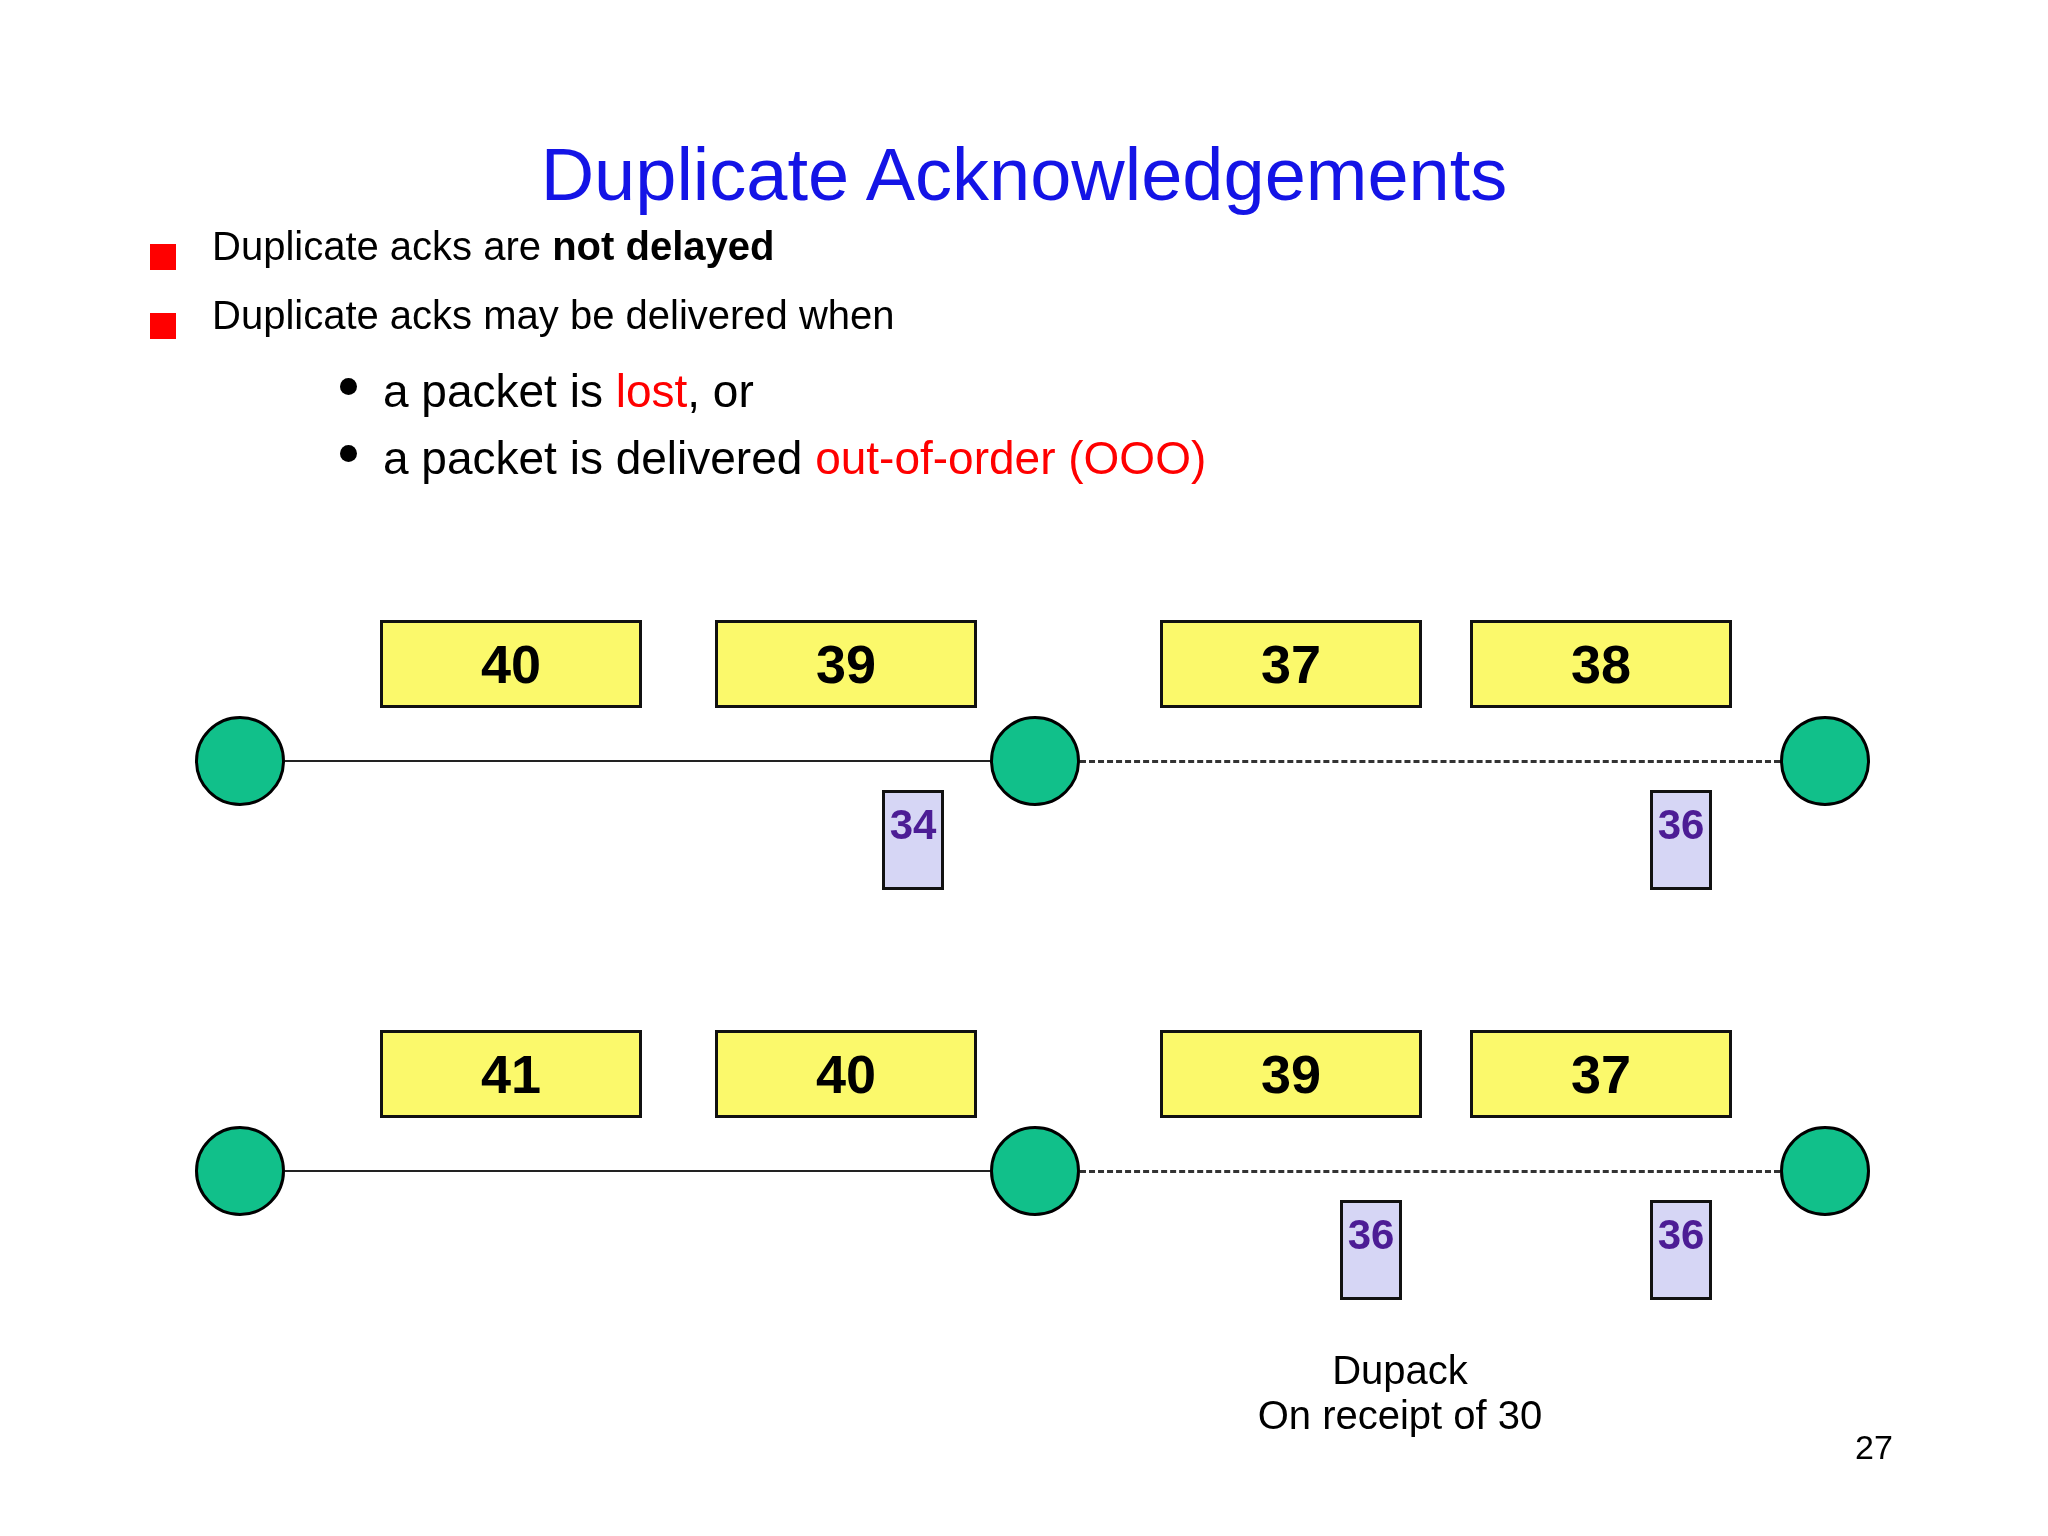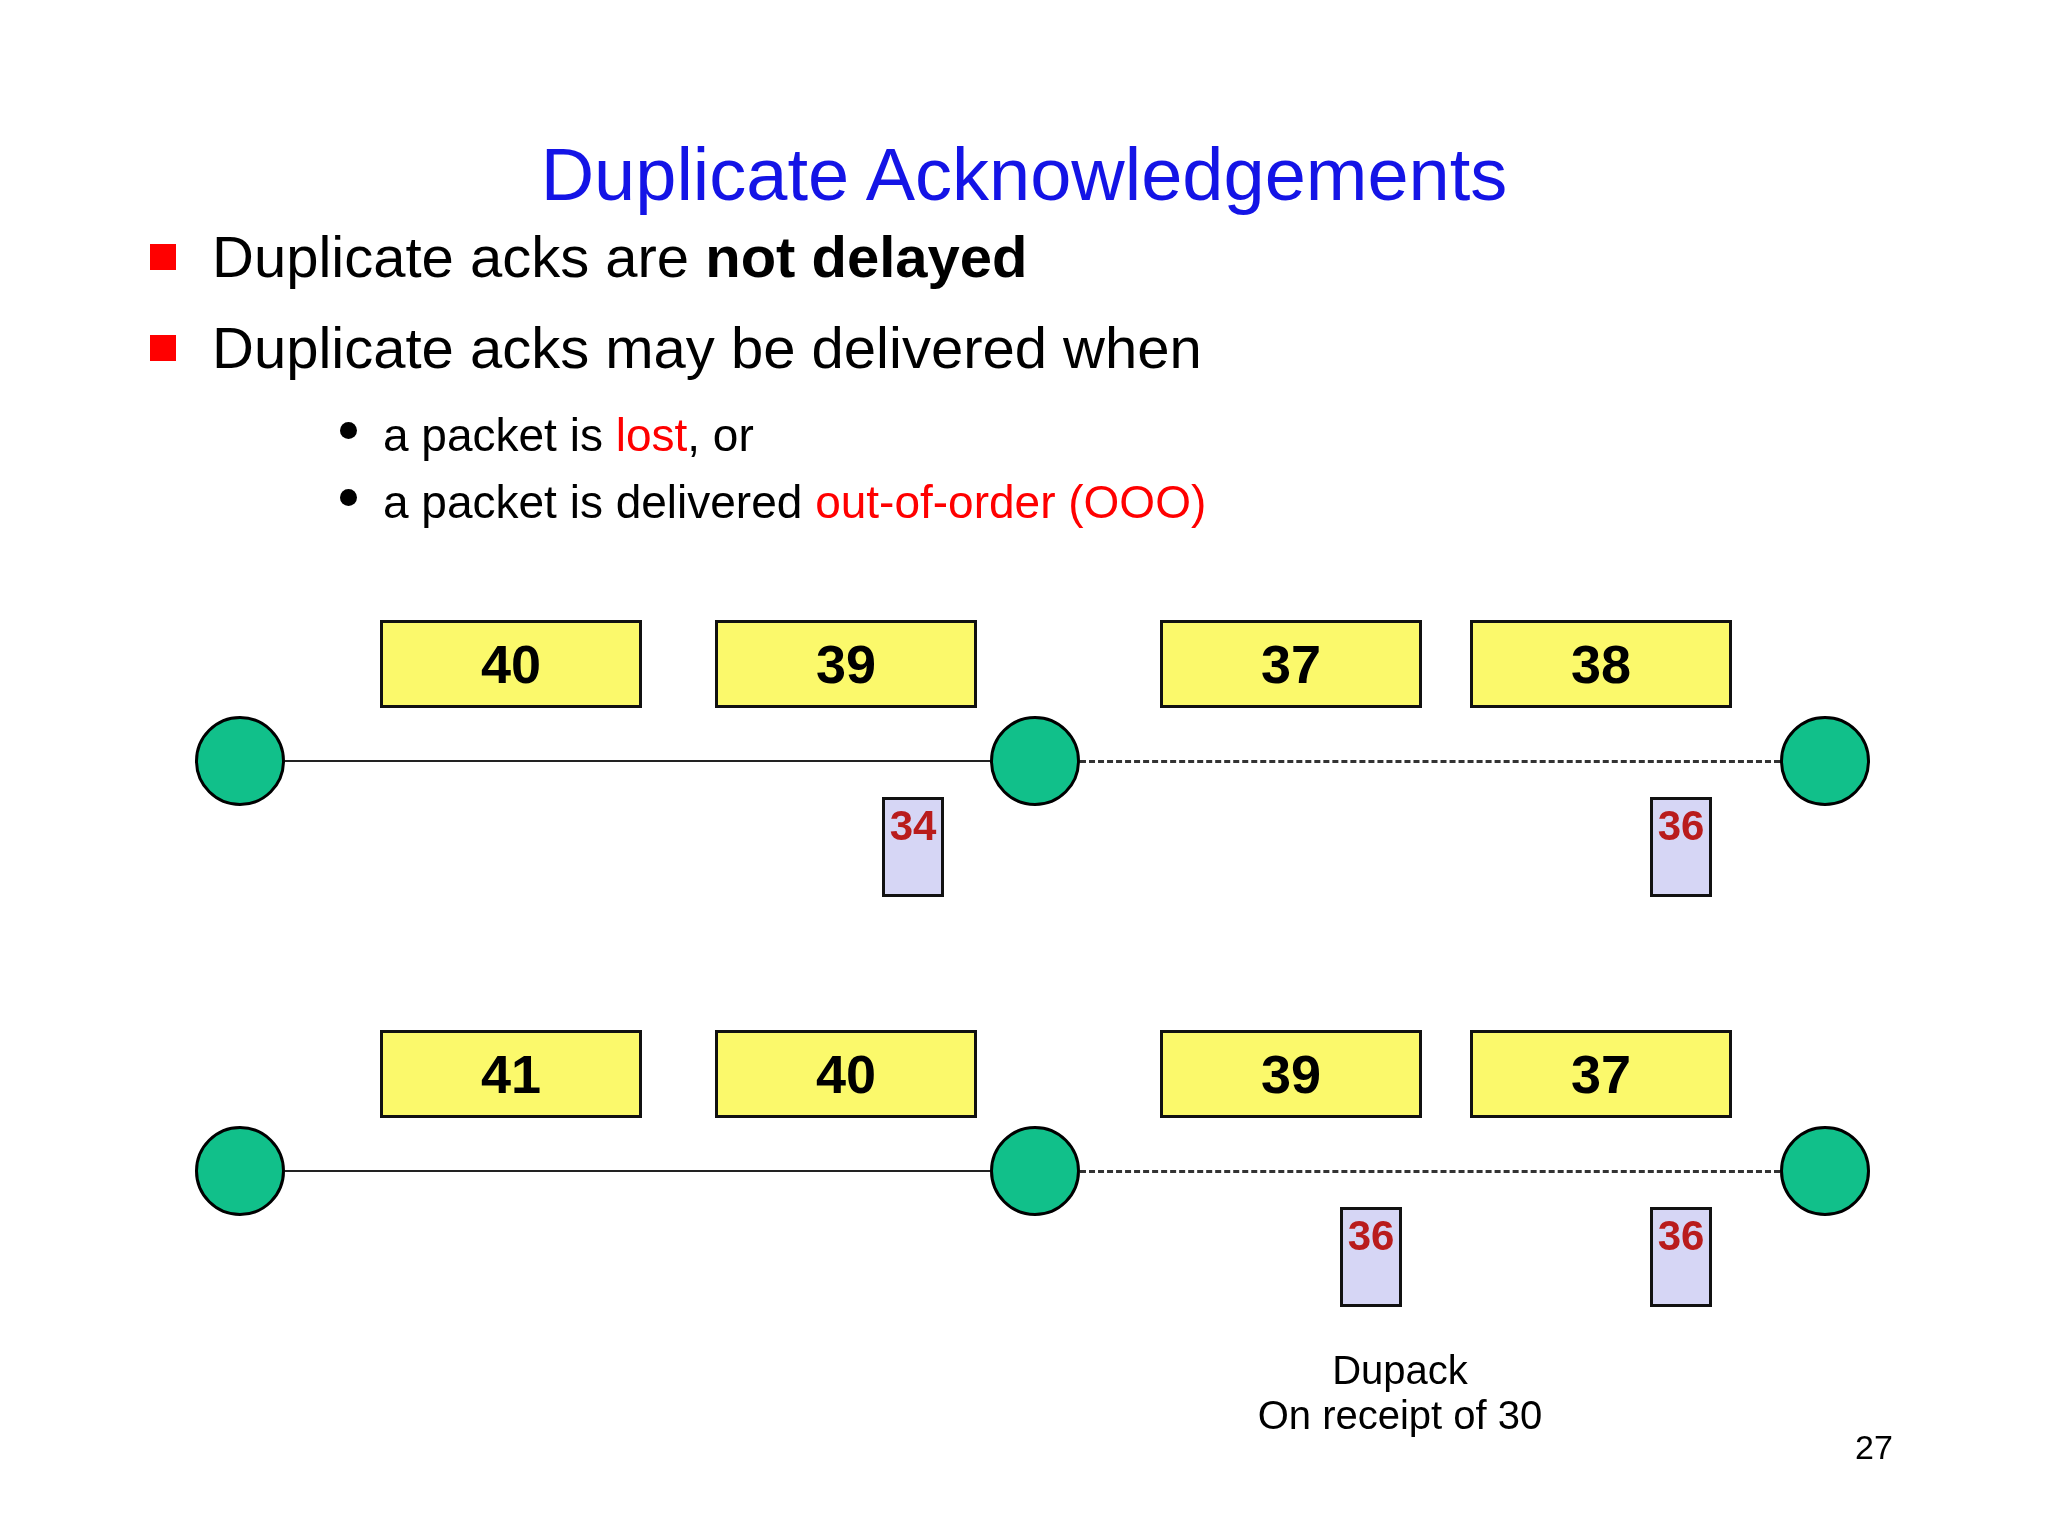--- a/index.html
+++ b/index.html
@@ -45,21 +45,21 @@
   }
   .sq-marker {
     width: 26px;
     height: 26px;
     background: #ff0000;
     margin-top: 22px;
     margin-right: 36px;
     flex: 0 0 auto;
   }
   .bullet-text {
-    font-size: 58px;
+    font-size: 40px;
     line-height: 1.22;
     color: #000000;
     white-space: nowrap;
   }
   .bullet-text b { font-weight: bold; }
 
   .sub-list {
     margin-top: 24px;
     margin-left: 128px;
   }
@@ -160,25 +160,25 @@
   .ack {
     position: absolute;
     width: 62px;
     height: 100px;
     background: #d6d6f5;
     border: 3px solid #111111;
     box-sizing: border-box;
     display: flex;
     align-items: flex-start;
     justify-content: center;
-    padding-top: 2px;
+    padding-top: 8px;
     font-size: 42px;
     font-weight: bold;
-    color: #b91c1c;
-    top: 197px;
+    color: #4c1d95;
+    top: 190px;
   }
   .ack.a-mid   { left: 882px; }
   .ack.a-mid2  { left: 1340px; }
   .ack.a-right { left: 1650px; }
 
   
   .caption {
     position: absolute;
     left: 1400px;
     top: 1348px;

